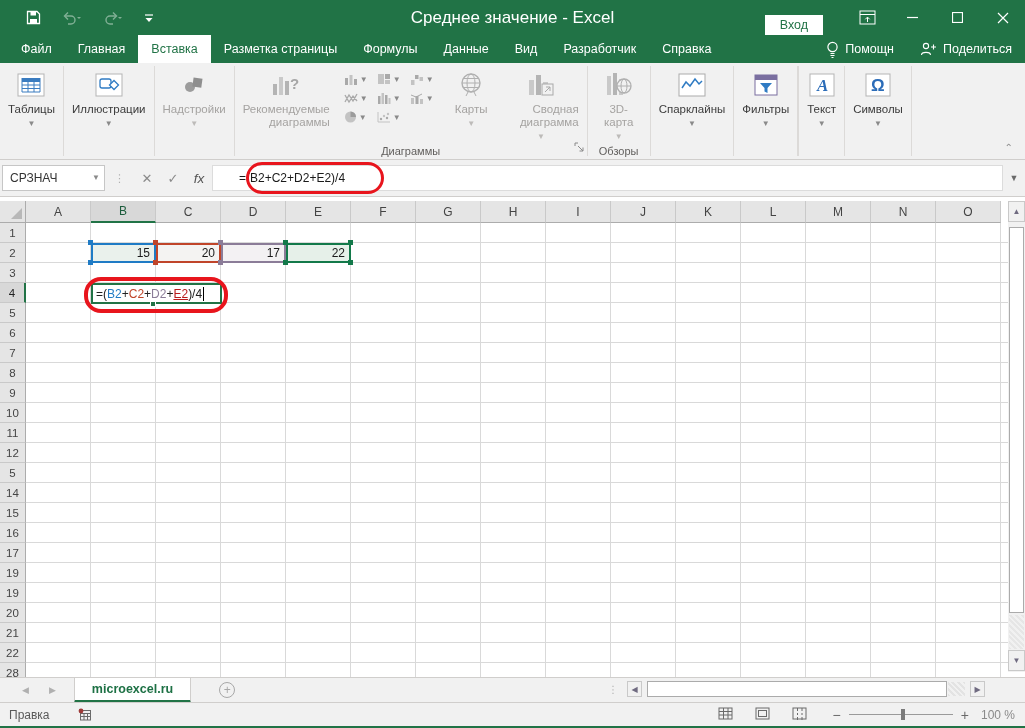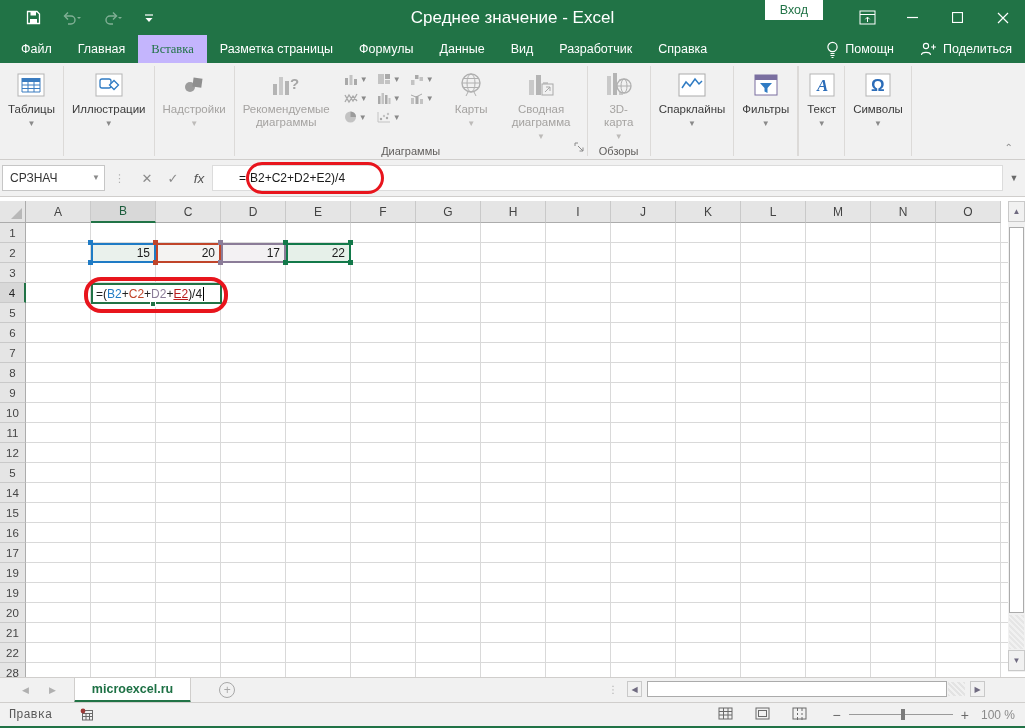--- a/index.html
+++ b/index.html
@@ -7,43 +7,43 @@
        font-family:"Liberation Sans",sans-serif;-webkit-font-smoothing:antialiased;}
   .app *{box-sizing:border-box;}
 
   
   .titlebar{position:absolute;left:0;top:0;width:100%;height:35px;background:#217346;
             display:flex;align-items:center;color:#fff;}
   .qat{display:flex;align-items:center;gap:21px;padding-left:26px;}
   .qat .qbtn{display:flex;align-items:center;gap:2px;}
   .qat .dim{opacity:.55;}
   .title-center{position:absolute;left:50%;transform:translateX(-50%);font-size:17px;color:#fff;}
-  .tb-right{margin-left:auto;display:flex;align-items:flex-start;gap:0;}
+  .tb-right{margin-left:auto;display:flex;align-items:flex-end;gap:0;}
   .signin-btn{background:#fff;color:#217346;font-size:12.5px;padding:3px 15px;margin-right:22px;cursor:default;}
   .winbtn{width:45px;height:35px;display:flex;align-items:center;justify-content:center;}
 
   
   .tabrow{position:absolute;left:0;top:35px;width:100%;height:28px;background:#217346;
           display:flex;align-items:stretch;padding-left:8px;font-size:12.5px;color:#fff;}
   .tab{display:flex;align-items:center;gap:6px;padding:0 13px;white-space:nowrap;}
-  .tab.active{background:#c4b5fd;color:#217346;font-family:Liberation Serif, serif;}
+  .tab.active{background:#ffffff;color:#217346;}
   .tab.push-right{margin-left:auto;}
   .tab-icon{display:flex;align-items:center;}
 
   
   .ribbon{position:absolute;left:0;top:63px;width:100%;height:97px;background:#f1f1f1;
           border-bottom:1px solid #d0cecc;display:flex;align-items:stretch;}
   .rsep{width:1px;background:#dcdad8;margin:3px 0;}
   .rgroup{position:relative;display:flex;justify-content:center;}
   .glabel{position:absolute;bottom:2px;left:0;width:100%;text-align:center;font-size:11px;color:#605e5c;}
   .bigbtn{display:flex;flex-direction:column;align-items:center;padding:6px 8px 0;gap:2px;
           font-size:11.5px;color:#3b3b3b;}
   .bigbtn .bicon{height:32px;display:flex;align-items:center;justify-content:center;}
   .bigbtn .blabel{text-align:center;line-height:13px;white-space:nowrap;}
-  .bigbtn .blabel.wrap{white-space:normal;max-width:108px;}
+  .bigbtn .blabel.wrap{white-space:normal;max-width:108px;text-align:right;}
   .bigbtn .blabel.wrap-narrow{white-space:normal;max-width:62px;}
   .darr{font-size:8px;color:#8a8a8a;line-height:8px;margin-top:2px;}
   .disabled{color:#a5a3a1;}
   .disabled .darr{color:#bdbbb9;}
   .minigrid{display:grid;grid-template-columns:repeat(3,33px);row-gap:7px;margin:10px 4px 0 6px;}
   .mini{display:flex;align-items:center;gap:2px;}
   .launcher{position:absolute;right:3px;bottom:3px;}
   .collapse-area{margin-left:auto;position:relative;width:40px;}
   .collapse-chevron{position:absolute;right:12px;bottom:6px;color:#8a8a8a;font-size:10px;}
 
@@ -113,21 +113,21 @@
   .harrow{width:15px;height:16px;border:1px solid #c9c9c9;background:#f1f1f1;color:#6f6a80;font-size:8px;
           display:flex;align-items:center;justify-content:center;}
   .htrack{width:318px;height:16px;position:relative;}
   .hthumb{position:absolute;left:0;top:0;width:300px;height:16px;background:#fff;border:1px solid #ababab;}
   .hgrip{position:absolute;left:301px;top:1px;width:17px;height:14px;
          background:repeating-linear-gradient(45deg,#e3e3e3 0 2px,#f1f1f1 2px 4px);}
 
   
   .statusbar{position:absolute;left:0;top:702px;width:100%;height:24px;background:#f1f1f1;
              border-top:1px solid #d0cecc;display:flex;align-items:center;font-size:12px;color:#595959;}
-  .sb-mode{padding-left:9px;font-family:Liberation Mono, monospace;}
+  .sb-mode{padding-left:9px;}
   .sb-macro{margin-left:28px;display:flex;align-items:center;}
   .sb-right{margin-left:auto;display:flex;align-items:center;padding-right:10px;}
   .viewicons{display:flex;gap:22px;margin-right:26px;}
   .zoomctl{display:flex;align-items:center;gap:8px;}
   .zline{width:104px;height:1px;background:#9a9a9a;position:relative;}
   .zline .ztick{position:absolute;left:50%;top:-3px;width:1px;height:7px;background:#9a9a9a;}
   .zline .zthumb{position:absolute;left:50%;top:-5px;width:4px;height:11px;background:#7a7a7a;}
   .zsign{color:#6a6a6a;font-size:14px;line-height:10px;}
   .sb-zoom{margin-left:12px;color:#8a8a8a;}
   .bottomedge{position:absolute;left:0;bottom:0;width:100%;height:2px;background:#217346;}

